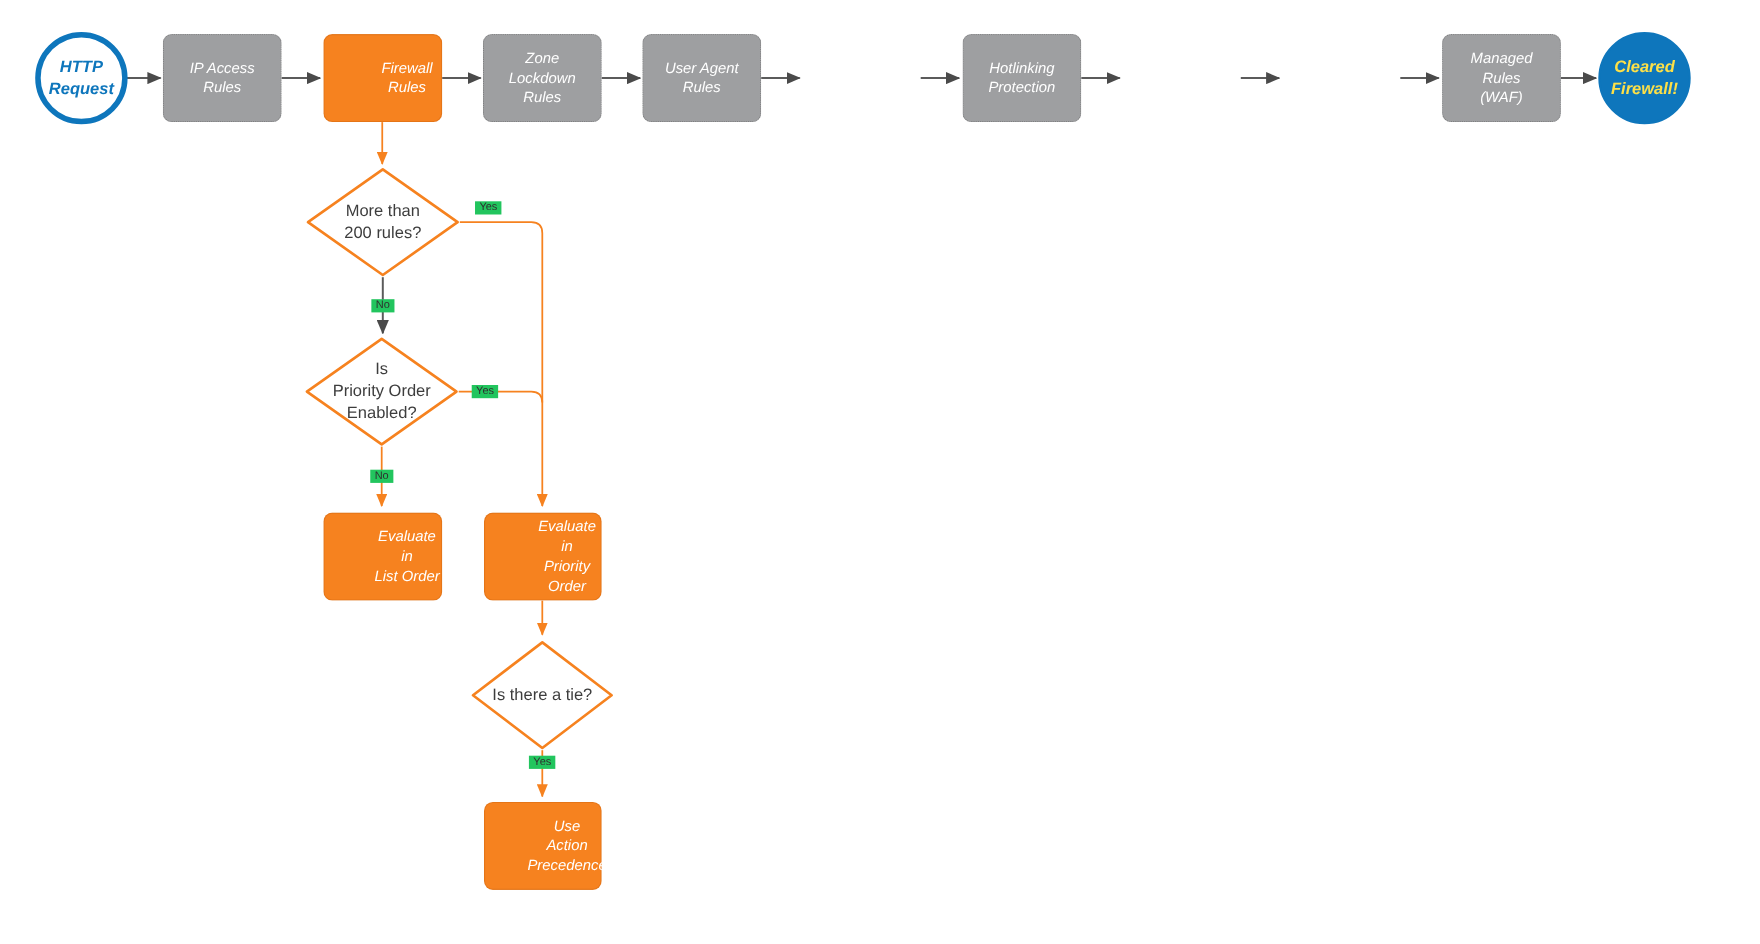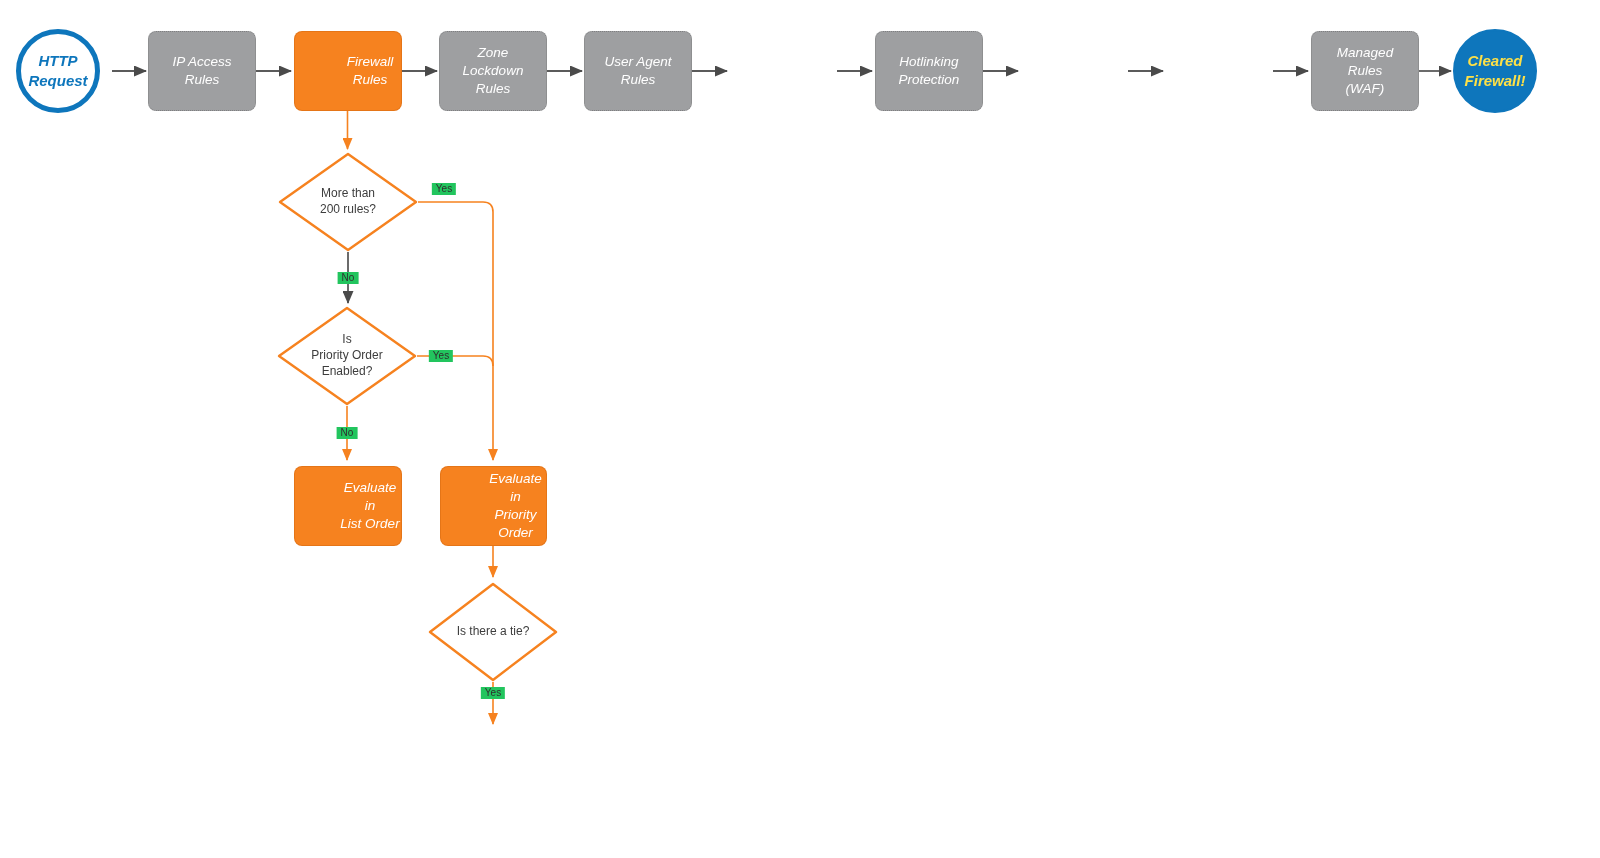--- a/index.html
+++ b/index.html
@@ -34,21 +34,21 @@
   }
   .circle.start { background: #ffffff; border: 5px solid var(--blue, #0e76bc); color: var(--blue, #0e76bc); }
   .circle.end { background: var(--blue, #0e76bc); border: 2px solid var(--blue, #0e76bc); color: #fde047; }
 
   .diamond { background: transparent; }
   .diamond .diamond-shape { position: absolute; left: 0; top: 0; width: 100%; height: 100%; }
   .diamond .diamond-shape polygon {
     fill: #ffffff; stroke: var(--orange, #F6821F);
     stroke-width: 2.4; stroke-linejoin: round;
   }
-  .diamond .node-label { position: relative; z-index: 1; font-size: 12px; color: var(--text-dark, #3d3d3d); }
+  .diamond .node-label { position: relative; z-index: 1; font-size: 15px; color: var(--text-dark, #3d3d3d); }
 
   .edge-label {
     position: absolute; z-index: 3; transform: translate(-50%, -50%);
     font-size: 10px; color: var(--label-text, #2f2f2f);
     background: #22c55e; padding: 0 4px; line-height: 1.2;
   }
 </style>
 </head>
 <body>
 
@@ -88,21 +88,21 @@
       <path class="line-orange" d="M417,356 L483,356 Q493,356 493,366"></path>
 
       <path class="line-orange" d="M347,406 L347,460" marker-end="url(#mo)"></path>
 
       <path class="line-orange" d="M493,546 L493,577" marker-end="url(#mo)"></path>
 
       <path class="line-orange" d="M493,682 L493,724" marker-end="url(#mo)"></path>
     </g>
   </svg>
 
-  <div class="node circle start" style="left:16px;top:29px">
+  <div class="node circle start" style="left:32px;top:29px">
     <span class="node-label">HTTP
 Request</span>
   </div>
 
   <div class="node box gray" style="left:148px;top:31px">
     <span class="node-label">IP Access
 Rules</span>
   </div>
 
   <div class="node box orange" style="left:294px;top:31px">
@@ -169,20 +169,25 @@
 Priority Order</span>
   </div>
 
   <div class="node diamond" style="left:428px;top:582px;width:130px;height:100px">
     <svg class="diamond-shape" viewBox="0 0 130 100" preserveAspectRatio="none">
       <polygon points="65,2 128,50 65,98 2,50"></polygon>
     </svg>
     <span class="node-label">Is there a tie?</span>
   </div>
 
+  <div class="node box orange" style="left:440px;top:729px;width:107px">
+    <span class="node-label">Use
+Action
+Precedence</span>
+  </div>
 
   <div class="edge-label" style="left:444px;top:189px">Yes</div>
   <div class="edge-label" style="left:348px;top:278px">No</div>
   <div class="edge-label" style="left:441px;top:356px">Yes</div>
   <div class="edge-label" style="left:347px;top:433px">No</div>
   <div class="edge-label" style="left:493px;top:693px">Yes</div>
 
 </div>
 
 </body></html>

